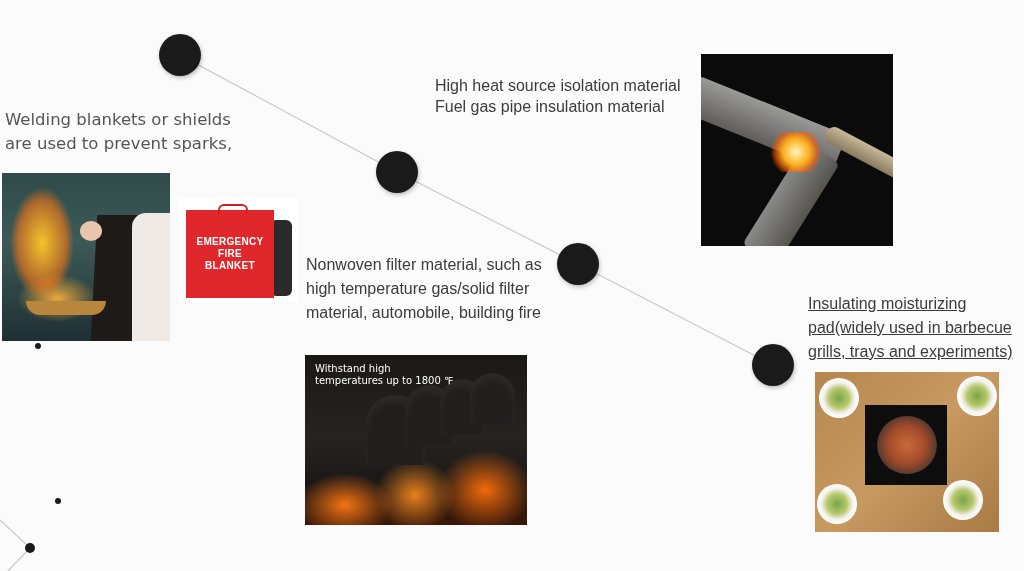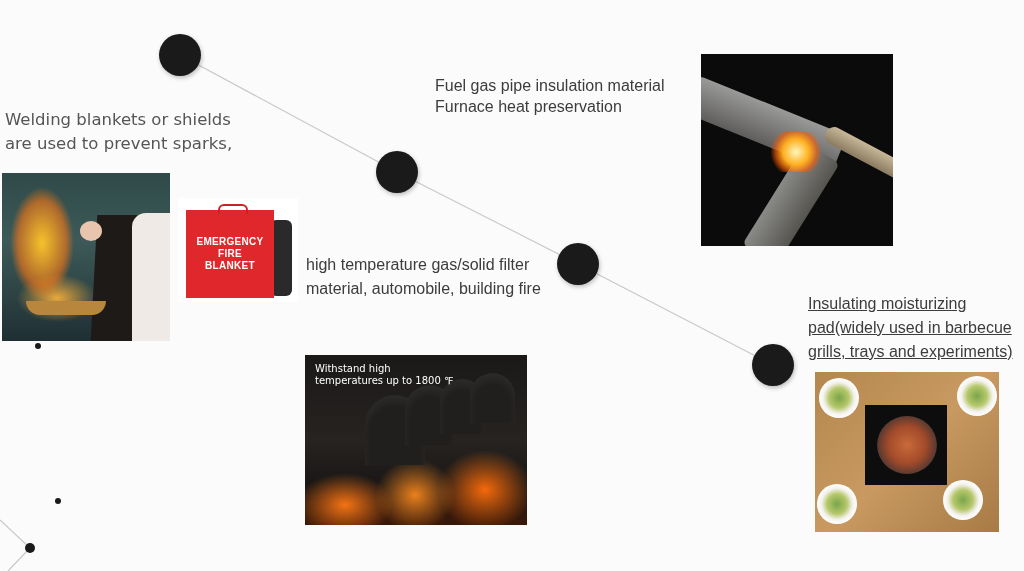--- a/index.html
+++ b/index.html
@@ -82,32 +82,33 @@
   <div class="roll"></div>
   <div class="front">
     <span>EMERGENCY</span>
     <span>FIRE</span>
     <span>BLANKET</span>
   </div>
   <div class="handle"></div>
 </div>
 
 <div class="text" style="left:435px;top:76px;">
+  <div>High heat source isolation material</div>
   <div>Fuel gas pipe insulation material</div>
-  <div>Furnace heat preservation</div>
 </div>
 
 <div class="img img-weld">
   <div class="pipe1"></div>
     <div class="pipe2"></div>
     <div class="torch"></div>
     <div class="spark"></div>
 </div>
 
 <div class="text" style="left:306px;top:253px;line-height:24px;">
+  <div>Nonwoven filter material, such as</div>
   <div>high temperature gas/solid filter</div>
   <div>material, automobile, building fire</div>
 </div>
 
 <div class="img img-felt">
   <div class="fold" style="left:60px;top:40px;width:60px;height:70px;"></div>
   <div class="fold" style="left:100px;top:30px;width:50px;height:60px;"></div>
   <div class="fold" style="left:135px;top:24px;width:45px;height:55px;"></div>
   <div class="fold" style="left:165px;top:18px;width:45px;height:50px;"></div>
   <div class="caption">

